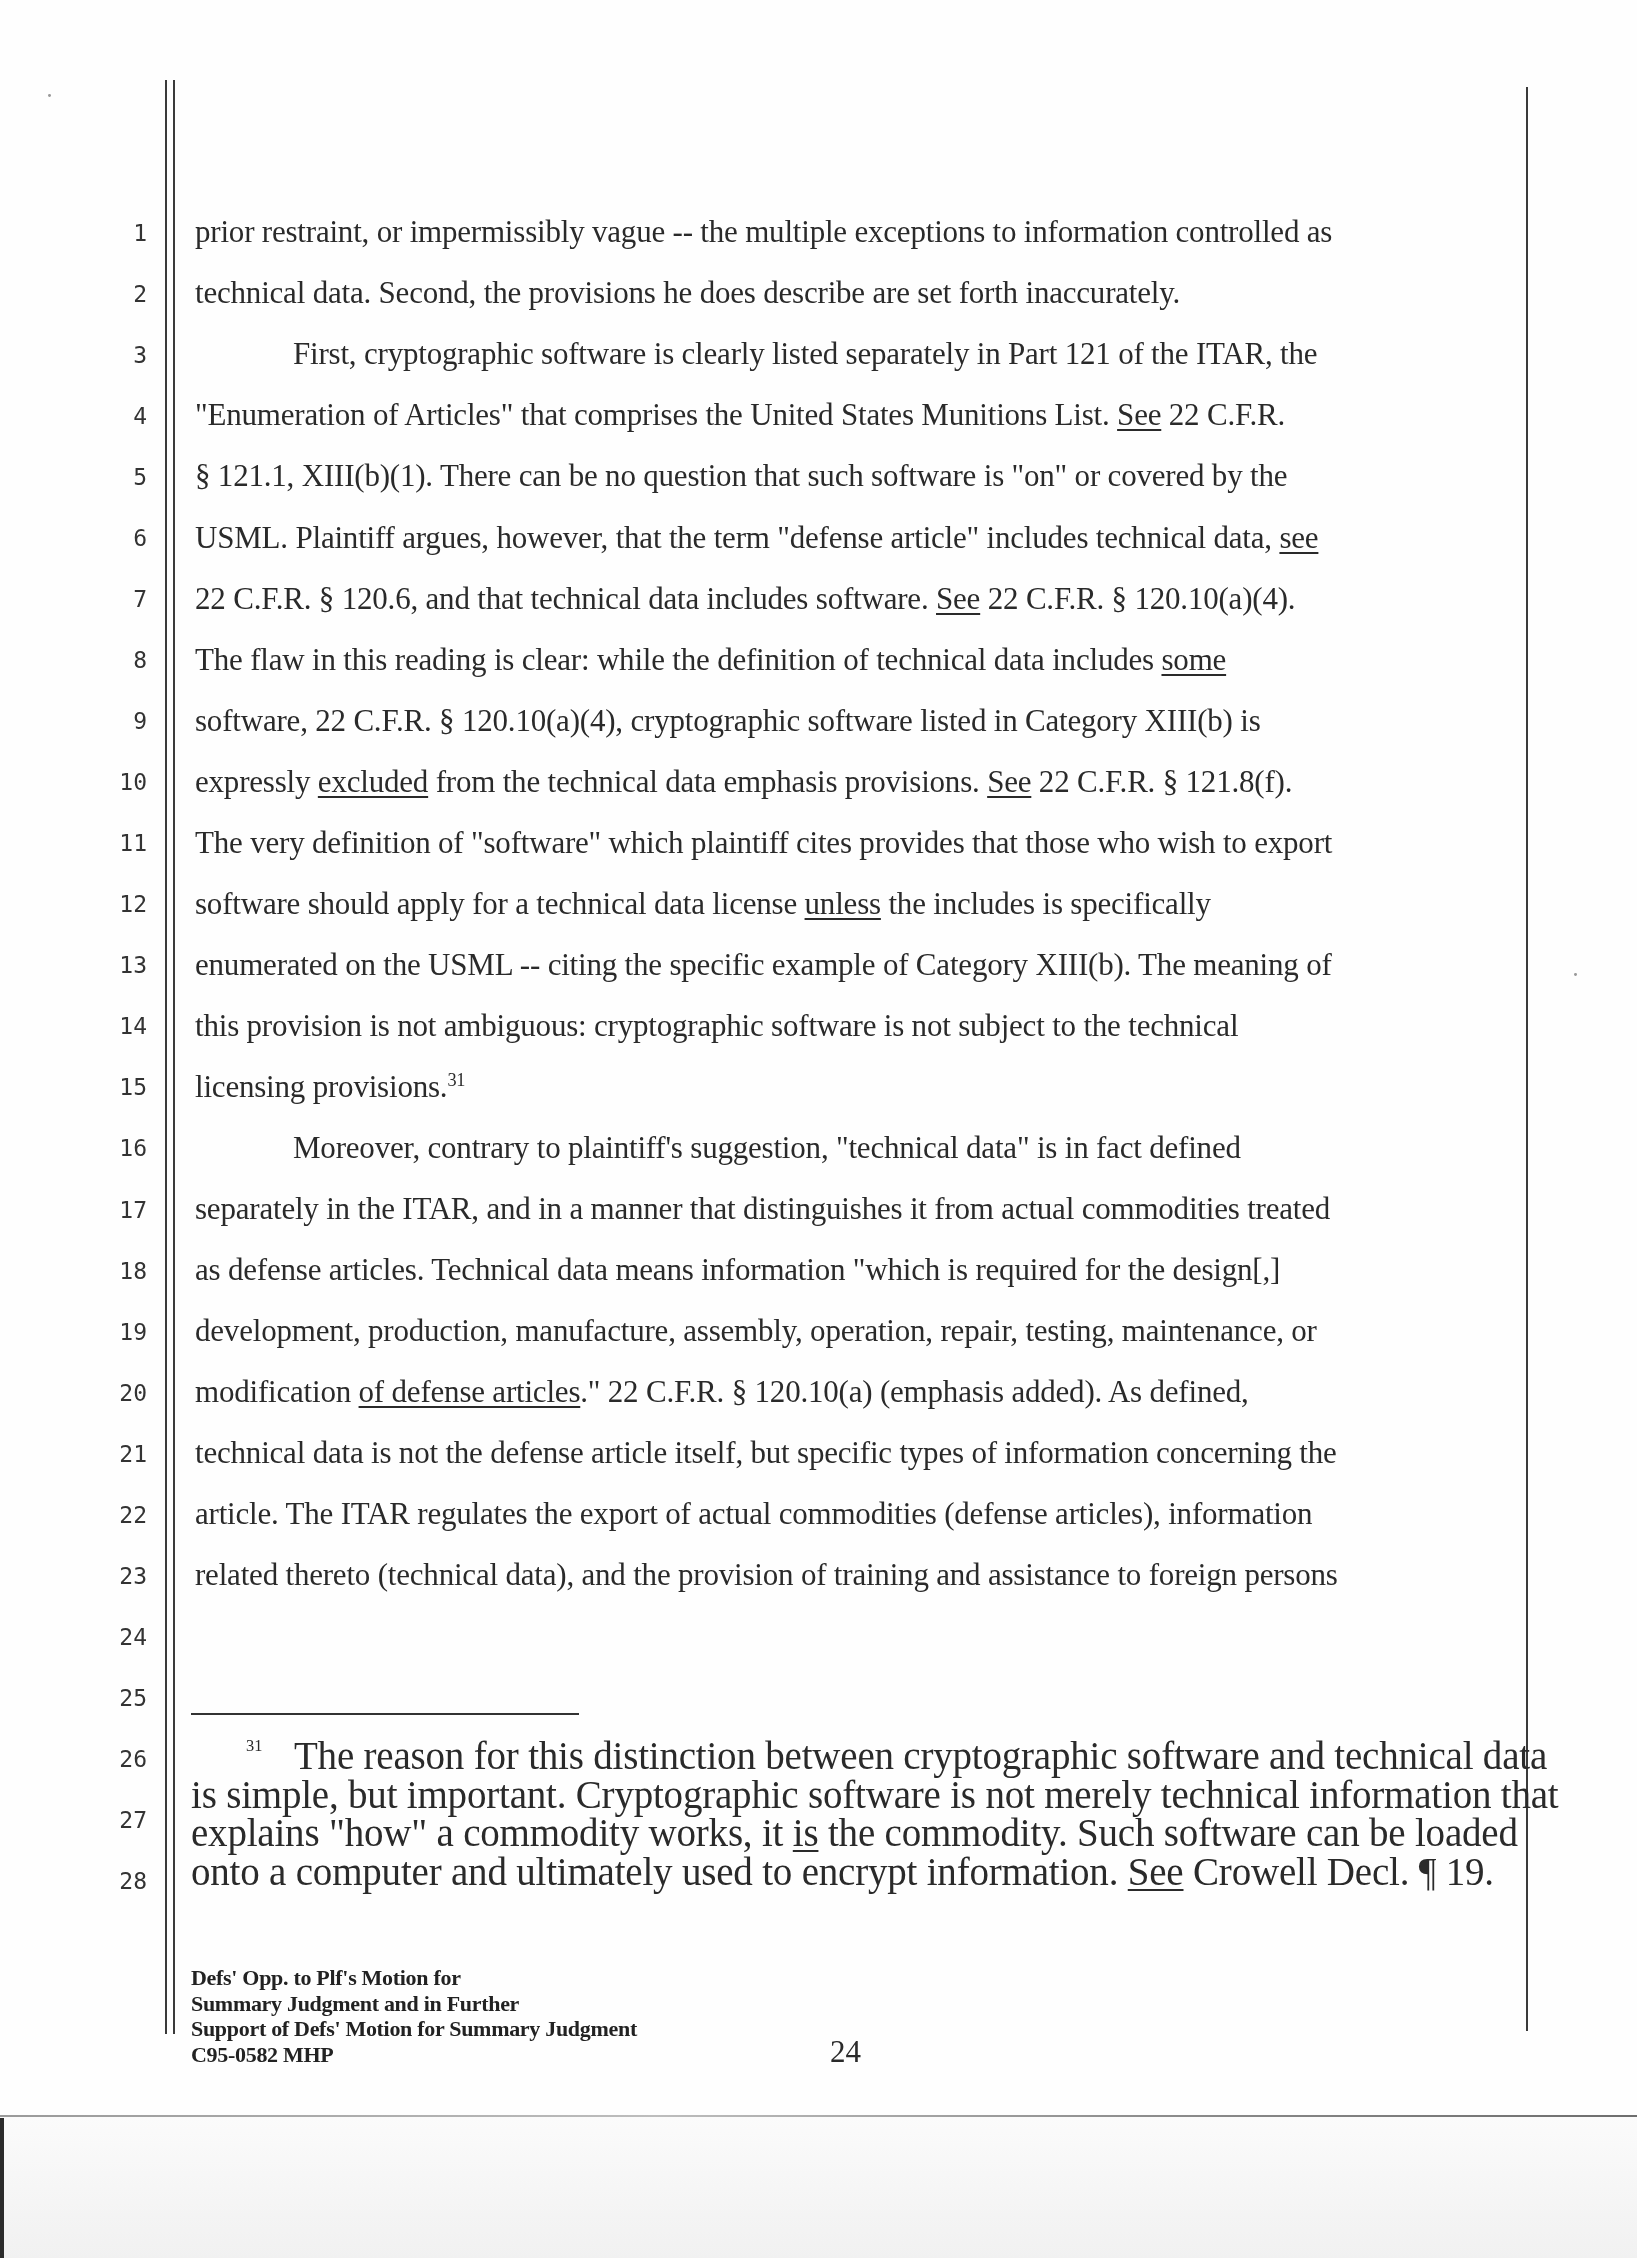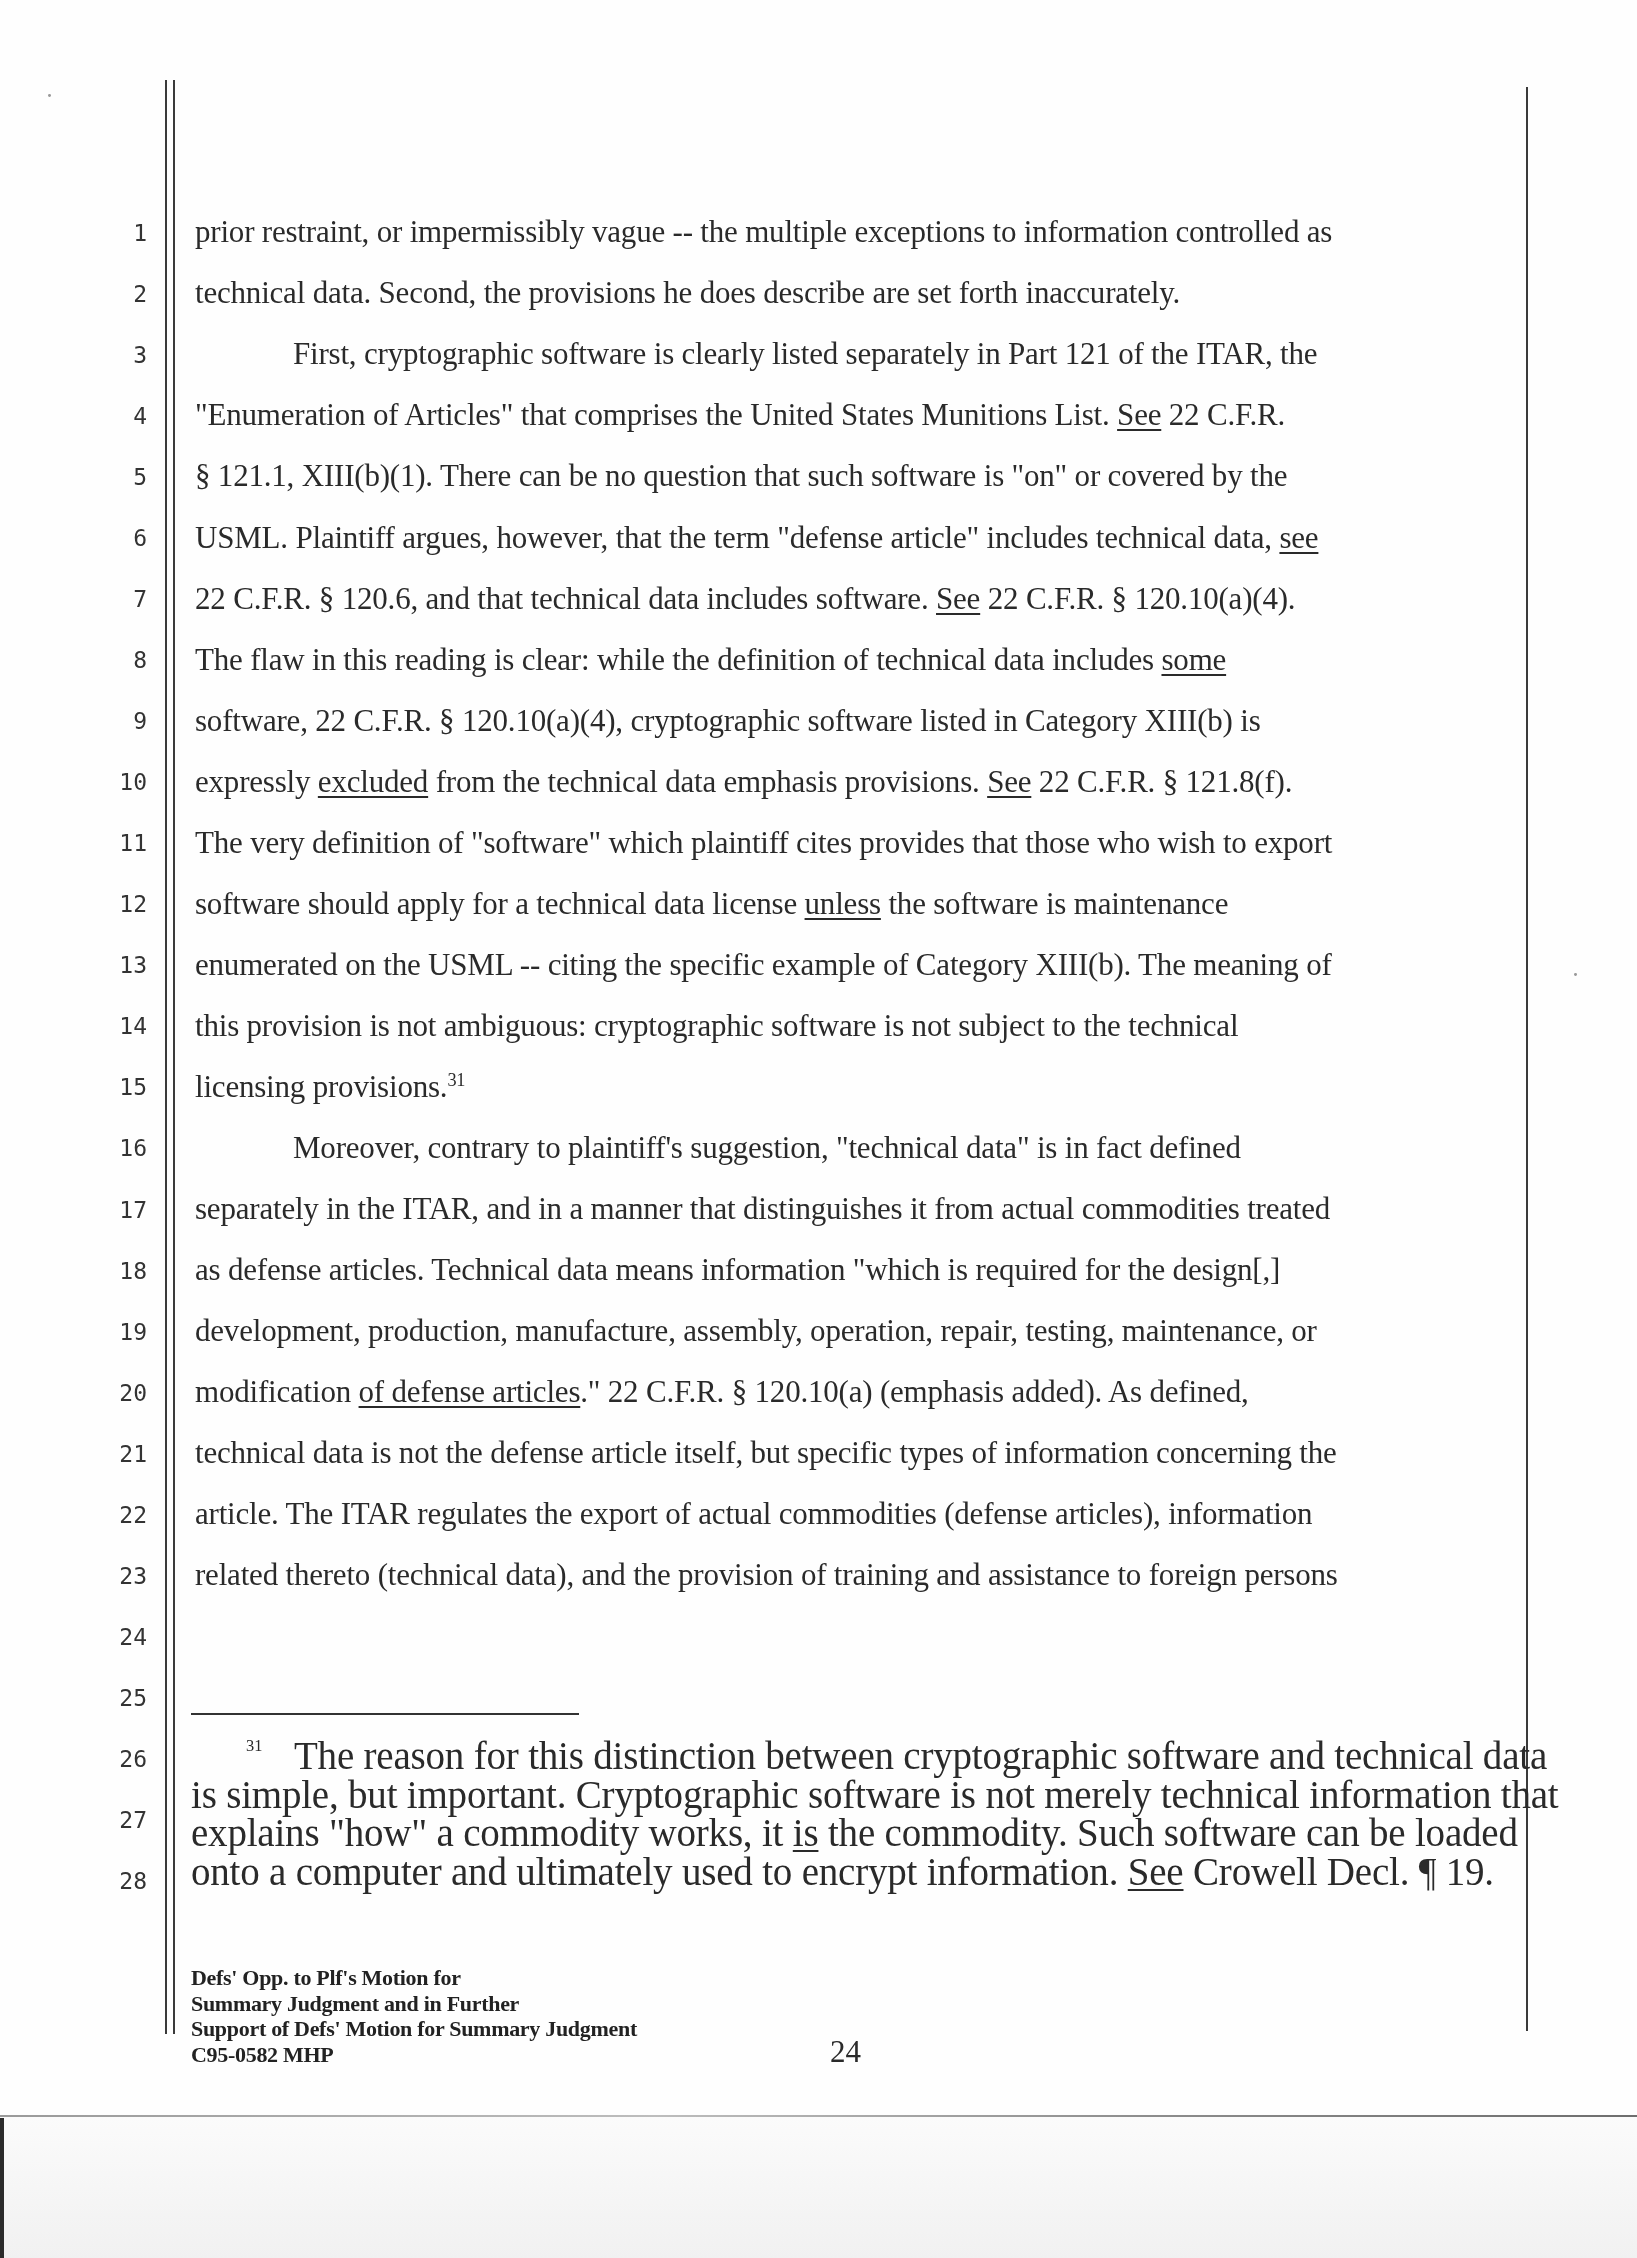--- a/index.html
+++ b/index.html
@@ -75,21 +75,21 @@
       <div class="bline" style="top: 273px;"><span>technical data.  Second, the provisions he does describe are set forth inaccurately.</span></div>
       <div class="bline indent" style="top: 334px;"><span>First, cryptographic software is clearly listed separately in Part 121 of the ITAR, the</span></div>
       <div class="bline" style="top: 395px;"><span>"Enumeration of Articles" that comprises the United States Munitions List.  </span><u>See</u><span> 22 C.F.R.</span></div>
       <div class="bline" style="top: 456px;"><span>§ 121.1, XIII(b)(1).  There can be no question that such software is "on" or covered by the</span></div>
       <div class="bline" style="top: 518px;"><span>USML.  Plaintiff argues, however, that the term "defense article" includes technical data, </span><u>see</u></div>
       <div class="bline" style="top: 579px;"><span>22 C.F.R. § 120.6, and that technical data includes software.  </span><u>See</u><span> 22 C.F.R. § 120.10(a)(4).</span></div>
       <div class="bline" style="top: 640px;"><span>The flaw in this reading is clear: while the definition of technical data includes </span><u>some</u></div>
       <div class="bline" style="top: 701px;"><span>software, 22 C.F.R. § 120.10(a)(4), cryptographic software listed in Category XIII(b) is</span></div>
       <div class="bline" style="top: 762px;"><span>expressly </span><u>excluded</u><span> from the technical data emphasis provisions.  </span><u>See</u><span> 22 C.F.R. § 121.8(f).</span></div>
       <div class="bline" style="top: 823px;"><span>The very definition of "software" which plaintiff cites provides that those who wish to export</span></div>
-      <div class="bline" style="top: 884px;"><span>software should apply for a technical data license </span><u>unless</u><span> the software is maintenance</span></div>
+      <div class="bline" style="top: 884px;"><span>software should apply for a technical data license </span><u>unless</u><span> the includes is specifically</span></div>
       <div class="bline" style="top: 945px;"><span>enumerated on the USML -- citing the specific example of Category XIII(b).  The meaning of</span></div>
       <div class="bline" style="top: 1006px;"><span>this provision is not ambiguous: cryptographic software is not subject to the technical</span></div>
       <div class="bline" style="top: 1067px;"><span>licensing provisions.</span><sup class="ref">31</sup></div>
       <div class="bline indent" style="top: 1128px;"><span>Moreover, contrary to plaintiff's suggestion, "technical data" is in fact defined</span></div>
       <div class="bline" style="top: 1189px;"><span>separately in the ITAR, and in a manner that distinguishes it from actual commodities treated</span></div>
       <div class="bline" style="top: 1250px;"><span>as defense articles.  Technical data means information "which is required for the design[,]</span></div>
       <div class="bline" style="top: 1311px;"><span>development, production, manufacture, assembly, operation, repair, testing, maintenance, or</span></div>
       <div class="bline" style="top: 1372px;"><span>modification </span><u>of defense articles</u><span>."  22 C.F.R. § 120.10(a) (emphasis added).  As defined,</span></div>
       <div class="bline" style="top: 1433px;"><span>technical data is not the defense article itself, but specific types of information concerning the</span></div>
       <div class="bline" style="top: 1494px;"><span>article.  The ITAR regulates the export of actual commodities (defense articles), information</span></div>

